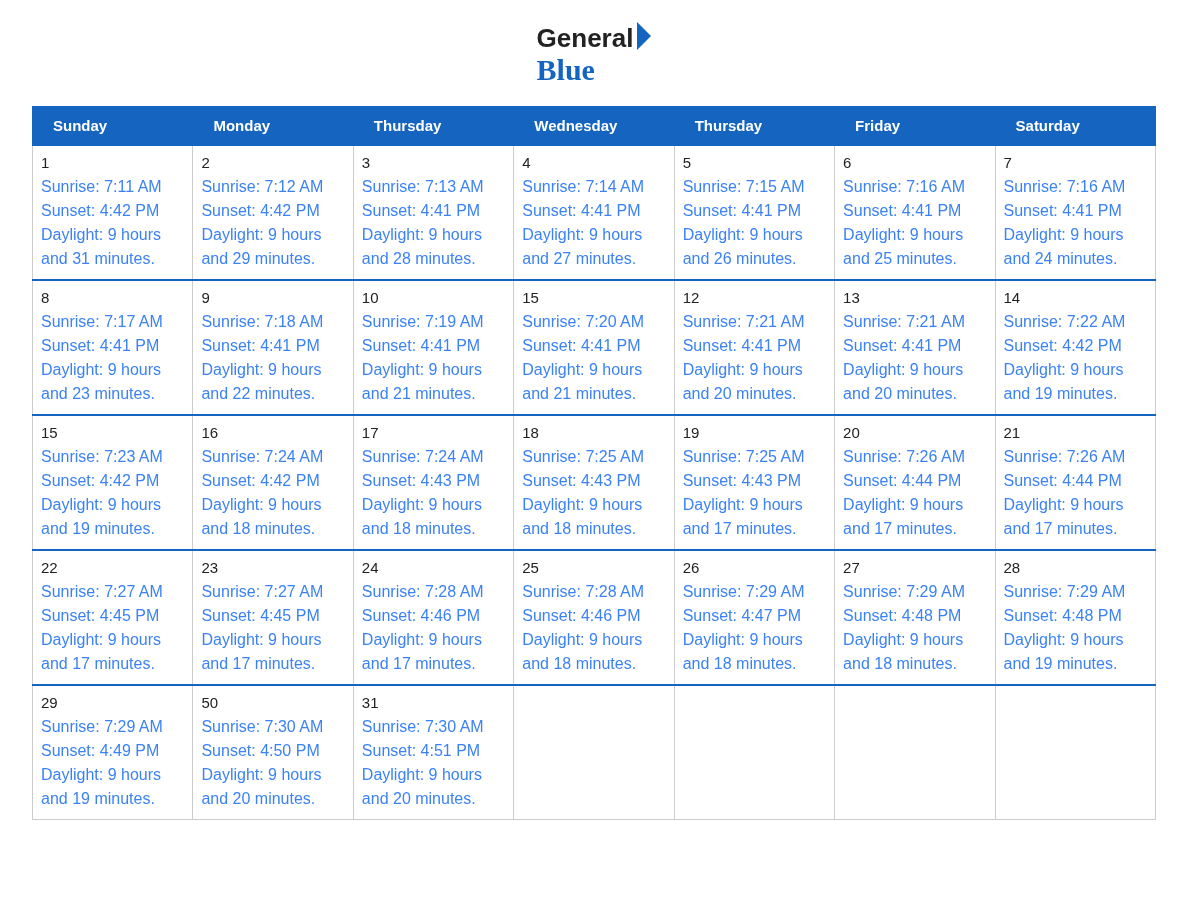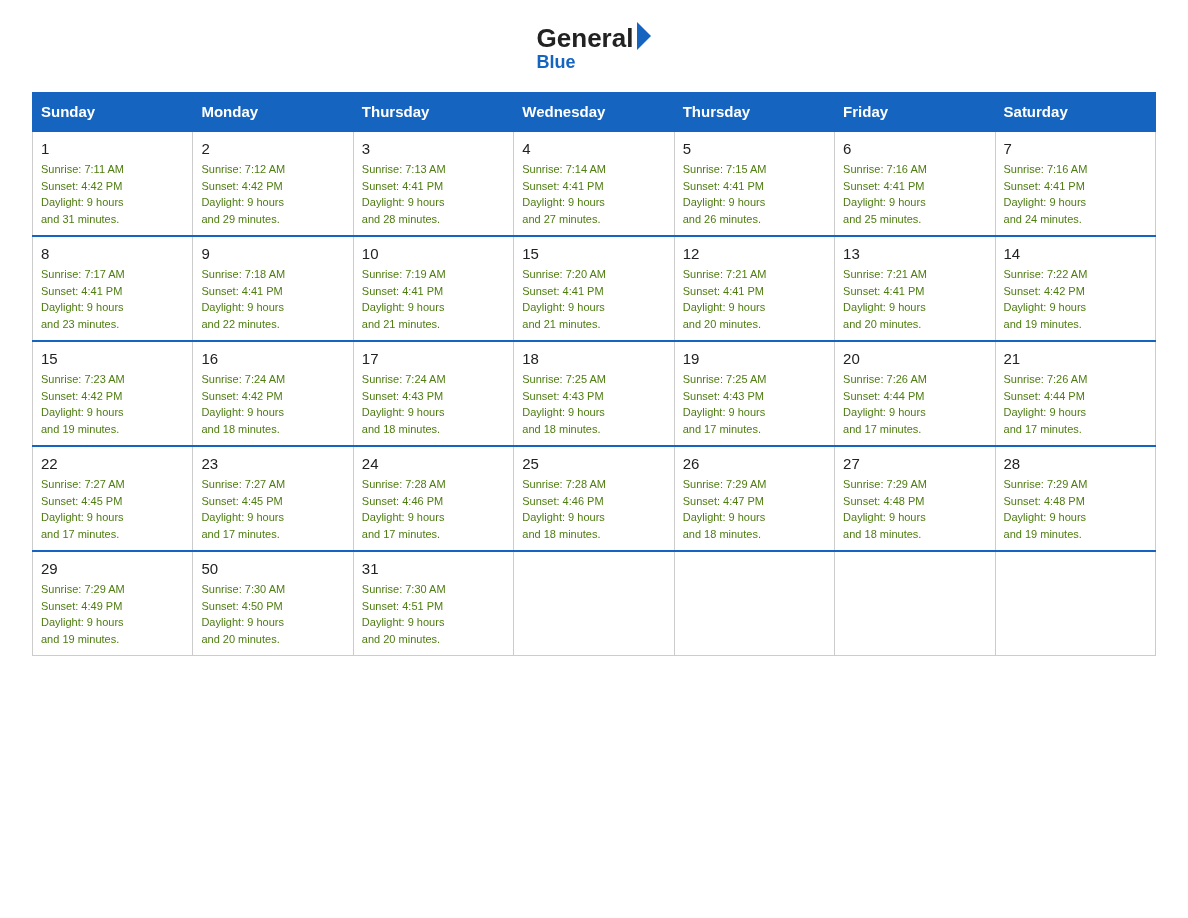--- a/index.html
+++ b/index.html
@@ -23,24 +23,25 @@
       align-items: flex-start;
     }
     .logo-text-general {
       font-size: 26px;
       font-weight: bold;
       color: #222;
       letter-spacing: 0;
       line-height: 1.1;
     }
     .logo-text-blue {
-      font-size: 18px;
+      font-size: 30px;
       font-weight: bold;
       color: #1565c0;
       line-height: 1.1;
+      font-family: Liberation Serif, serif;
     }
     .logo-line {
       display: flex;
       align-items: center;
     }
     .logo-triangle {
       width: 0;
       height: 0;
       border-left: 14px solid #1565c0;
       border-top: 14px solid transparent;
@@ -64,21 +65,21 @@
     }
     .calendar {
       width: 100%;
       border-collapse: collapse;
     }
     .calendar th {
       background-color: #1565c0;
       color: #fff;
       font-size: 15px;
       font-weight: bold;
-      padding: 10px 8px;
+      padding: 10px 20px;
       text-align: left;
       border: 1px solid #1565c0;
     }
     .calendar td {
       vertical-align: top;
       padding: 8px 8px;
       border: 1px solid #ccc;
       border-top: 2px solid #1565c0;
       font-size: 12.5px;
       color: #222;
@@ -88,23 +89,23 @@
     .calendar tr:first-child td {
       border-top: 2px solid #1565c0;
     }
     .day-num {
       font-size: 15px;
       font-weight: normal;
       margin-bottom: 4px;
       display: block;
     }
     .day-info {
-      font-size: 11px;
+      font-size: 16px;
       line-height: 1.5;
-      color: #4d7c0f;
+      color: #3b82f6;
     }
     .empty-cell {
       background: #fff;
       border-top: 2px solid #1565c0;
     }
     .calendar tbody tr:not(:last-child) td {
       border-bottom: 1px solid #ccc;
     }
   </style>
 </head>

